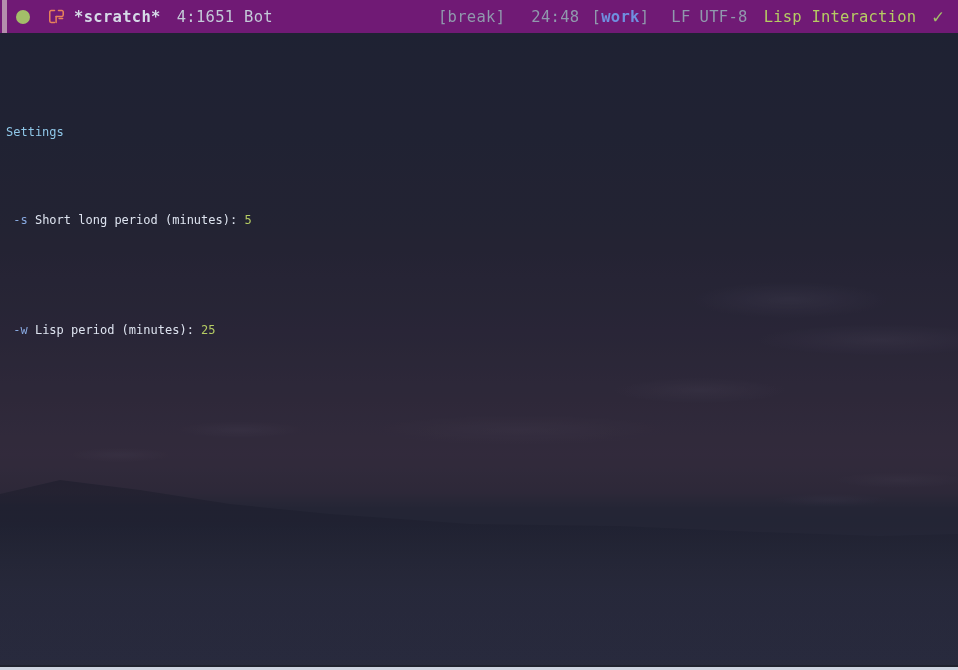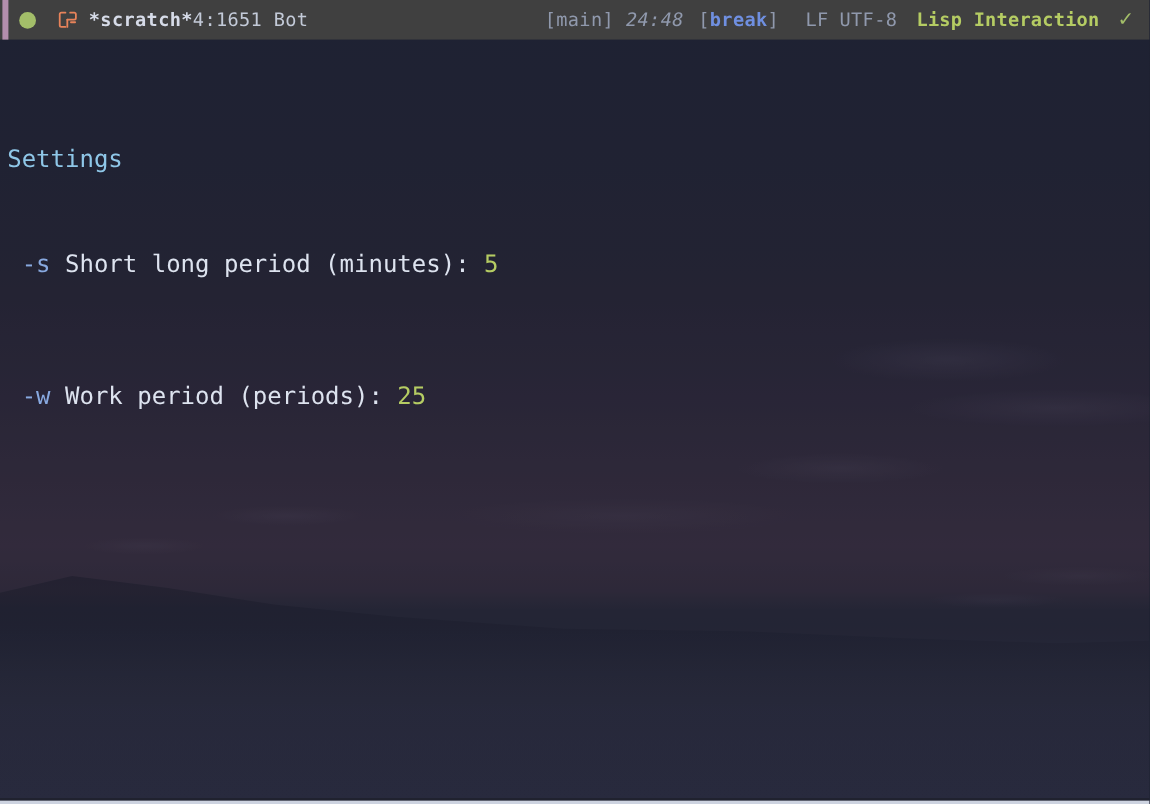--- a/index.html
+++ b/index.html
@@ -56,54 +56,54 @@
     clip-path: polygon(0 24px, 60px 10px, 140px 20px, 230px 34px, 330px 44px,
                        470px 54px, 620px 56px, 760px 62px, 880px 66px, 958px 64px,
                        958px 200px, 0 200px);
   }
   .bg-shade { position: absolute; inset: 0; background: rgba(24,26,40,.35); }
 
   
   .modeline {
     position: absolute; left: 0; top: 0;
     width: 958px; height: 33px;
-    background: #404040;
+    background: #701a75;
     display: flex; align-items: center;
     font-size: 15.5px;
   }
   .ml-accent {
     position: absolute; left: 2px; top: 0;
     width: 5px; height: 33px;
     background: #b48ead;
   }
   .ml-left { display: flex; align-items: center; padding-left: 16px; gap: 0; }
   .ml-dot {
     width: 14px; height: 14px; border-radius: 50%;
     background: #a3be69; display: inline-block;
     margin-right: 17px;
   }
   .ml-icon { display: inline-flex; align-items: center; margin-right: 8px; }
   .ml-buffer { color: #d6dbe8; font-weight: bold; letter-spacing: .3px; }
-  .ml-pos { color: #c3cad8; letter-spacing: .3px; }
+  .ml-pos { color: #c3cad8; margin-left: 16px; letter-spacing: .3px; }
 
   .ml-right {
     margin-left: auto; display: flex; align-items: center;
     padding-right: 14px; gap: 0; letter-spacing: .3px;
   }
   .ml-dim { color: #9099ad; }
   .ml-branch-name { color: #6f8fe0; font-weight: bold; }
   .ml-enc { color: #9099ad; margin-left: 22px; }
-  .ml-mode { color: #b5cc63; font-weight: bold; margin-left: 16px; letter-spacing: .2px; }
+  .ml-mode { color: #b5cc63; font-weight: normal; margin-left: 16px; letter-spacing: .2px; }
   .ml-check { color: #a3be69; margin-left: 16px; font-size: 19px; line-height: 1; }
 
   
   .buffer {
     position: absolute; left: 0; top: 33px;
     width: 958px; height: 637px;
-    font-size: 20px;
+    font-size: 12px;
     line-height: 22px;
     white-space: pre;
     color: #dde3ef;
     padding: 0;
   }
   .ln { height: 22px; padding-left: 6px; }
   .heading { color: #8fc7e8; }
   .flag { color: #88a9e0; }
   .val-num { color: #b5cc63; }
   .plain { color: #dde3ef; }
@@ -138,41 +138,41 @@
           <path d="M14.5 4.5 H18.8 A1.7 1.7 0 0 1 20.5 6.2 V10.2 A1.7 1.7 0 0 1 18.8 11.9 H11.5"></path>
           <path d="M11.5 11.9 V19.5"></path>
           <path d="M15.3 14.6 L19.7 14.6"></path>
         </svg>
       </span>
       <span class="ml-buffer">*scratch*</span>
       <span class="ml-pos">4:1651 Bot</span>
     </div>
 
     <div class="ml-right">
-      <span class="ml-dim">[main]</span>
-      <span class="ml-dim" style="margin-left:10px;font-style:italic;">24:48</span>
+      <span class="ml-dim">[break]</span>
+      <span class="ml-dim" style="margin-left:26px;">24:48</span>
       <span class="ml-dim" style="margin-left:12px;">[</span>
-      <span class="ml-branch-name">break</span>
+      <span class="ml-branch-name">work</span>
       <span class="ml-dim">]</span>
       <span class="ml-enc">LF</span>
       <span class="ml-enc" style="margin-left:9px;">UTF-8</span>
       <span class="ml-mode">Lisp Interaction</span>
       <span class="ml-check">✓</span>
     </div>
   </div>
 
   <div class="buffer">
 
     
     <div class="ln"><span class="heading">Settings</span></div>
 
     <div class="ln"> <span class="flag">-s</span> <span class="plain">Short long period (minutes):</span> <span class="val-num">5</span></div>
 
 
-    <div class="ln"> <span class="flag">-w</span> <span class="plain">Work period (periods):</span> <span class="val-num">25</span></div>
+    <div class="ln"> <span class="flag">-w</span> <span class="plain">Lisp period (minutes):</span> <span class="val-num">25</span></div>
 
 
     <div class="ln"> </div>
 
     
     
 
     
 
     

